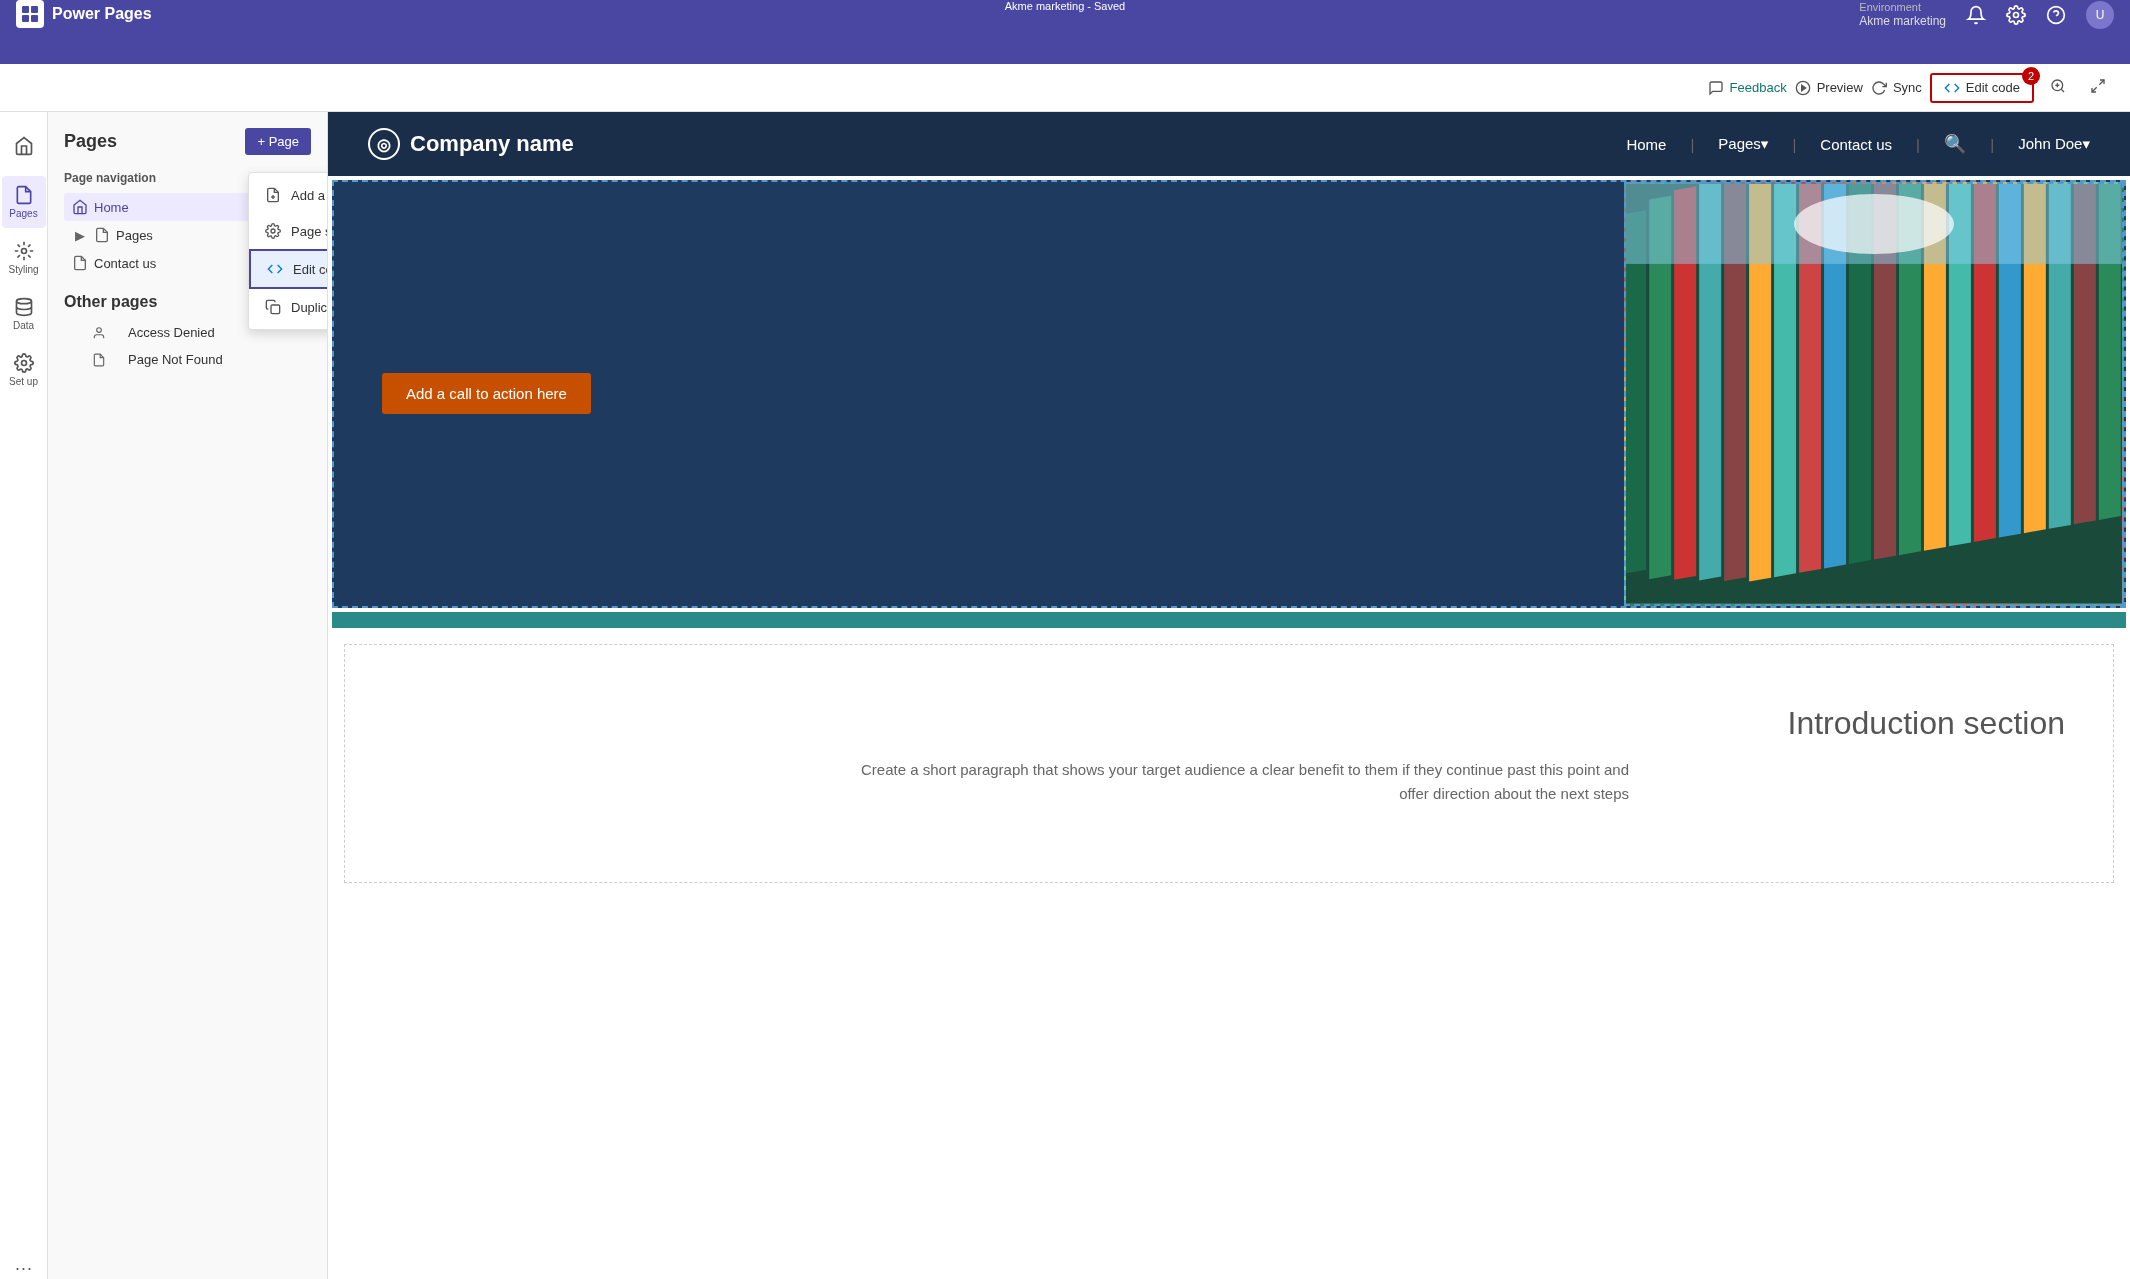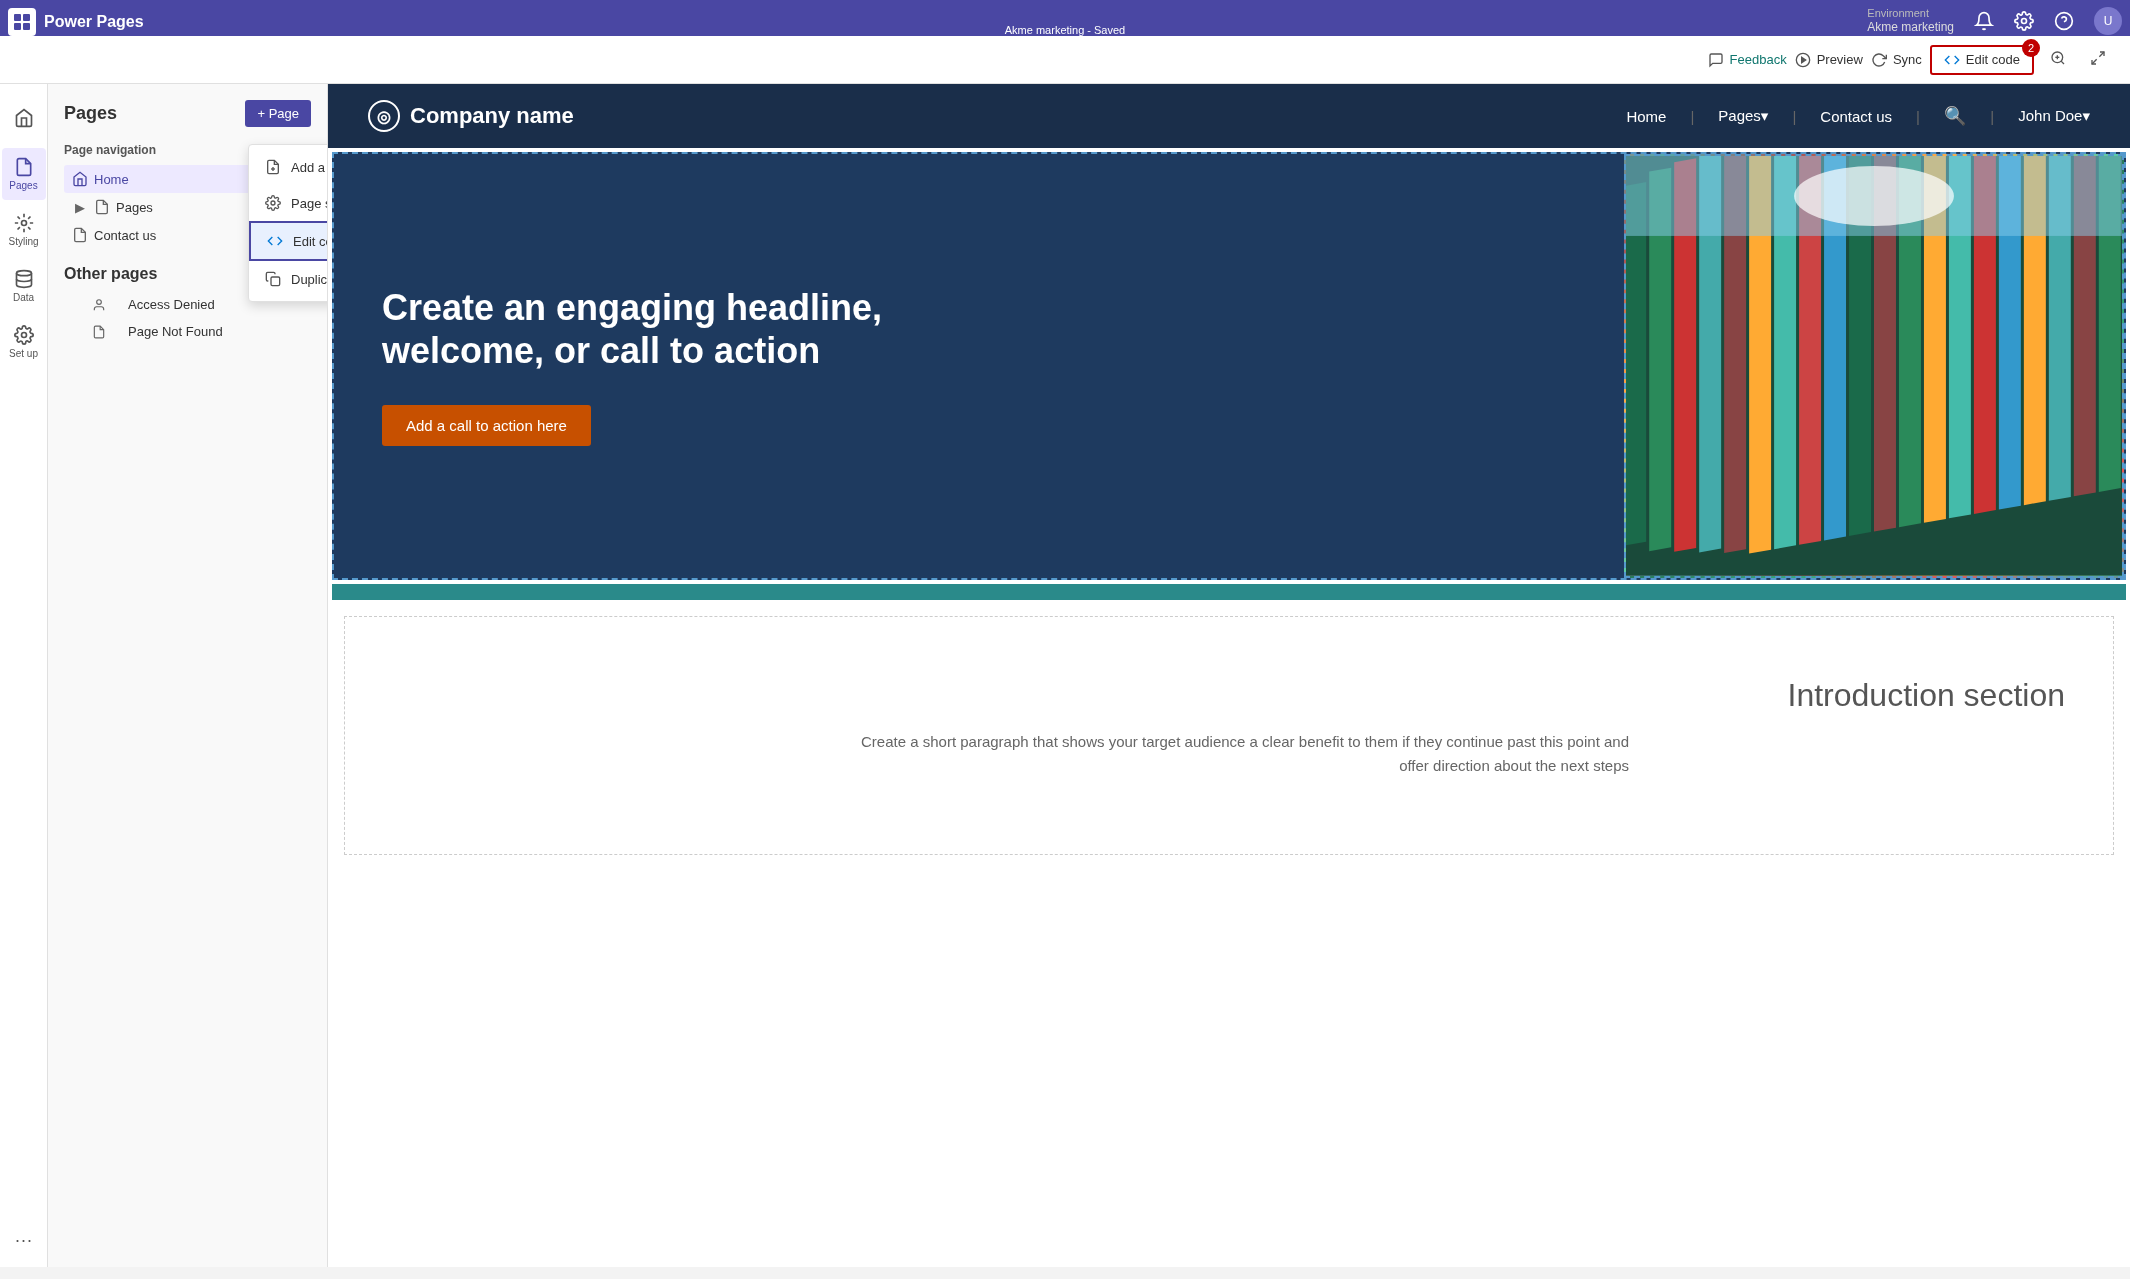--- a/index.html
+++ b/index.html
@@ -1,24 +1,24 @@
 <!DOCTYPE html>
 <html><head>
   <meta charset="utf-8">
   <style>
     * { box-sizing: border-box; margin: 0; padding: 0; }
     body { font-family: 'Segoe UI', Arial, sans-serif; font-size: 13px; background: #f3f3f3; overflow: hidden; width: 2130px; height: 1279px; }
 
     
     .topbar {
       background: #4a47a3;
-      height: 36px;
-      display: flex;
-      align-items: flex-end;
-      padding: 0 8px;
+      height: 64px;
+      display: flex;
+      align-items: flex-start;
+      padding: 0 16px;
       color: white;
       position: relative;
       z-index: 100;
     }
     .topbar-logo {
       display: flex;
       align-items: center;
       gap: 8px;
       font-size: 16px;
       font-weight: 600;
@@ -651,23 +651,20 @@
           <span>Contact us</span>
           <span class="site-nav-sep">|</span>
           <span class="site-nav-search">🔍</span>
           <span class="site-nav-sep">|</span>
           <span>John Doe▾</span>
         </div>
       </div>
 
       <div class="hero-section">
         <div class="hero-text">
-          <div class="hero-headline">
-            Create an engaging headline,<br>welcome, or call to action
-          </div>
           <button class="hero-cta-btn">
             <span>Add a call to action here</span>
           </button>
         </div>
         <div class="hero-image">
           <svg width="100%" height="100%" viewBox="0 0 500 420" preserveAspectRatio="xMidYMid slice">
 
             <rect x="0" y="0" width="500" height="420" fill="#1a4a3a"></rect>
 
             <rect x="0" y="30" width="22" height="360" fill="#1a6a4a" transform="skewY(-10)"></rect>

